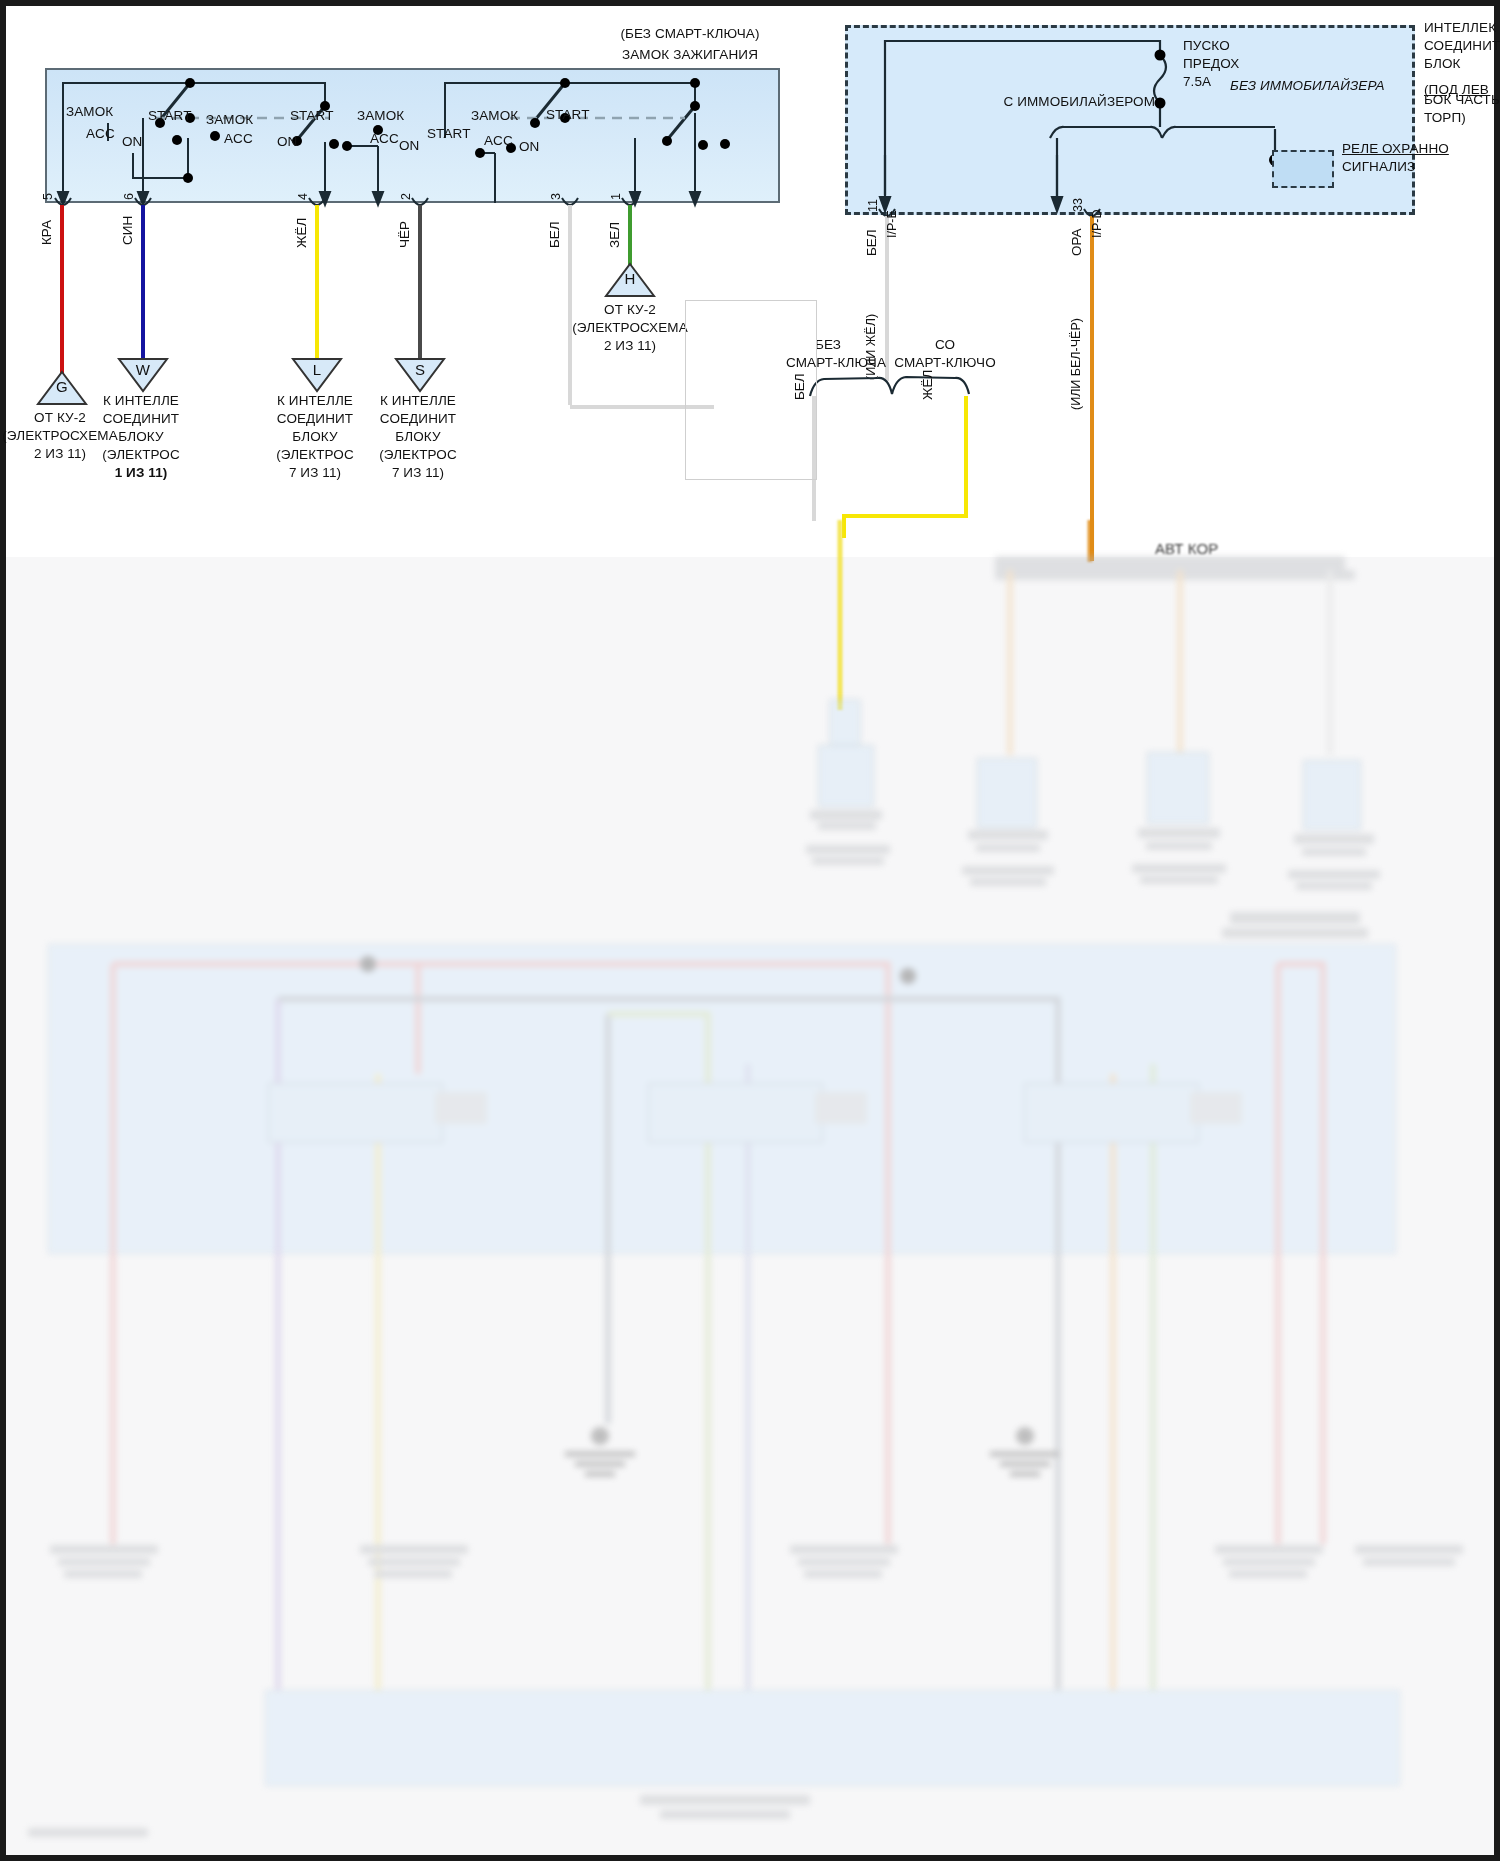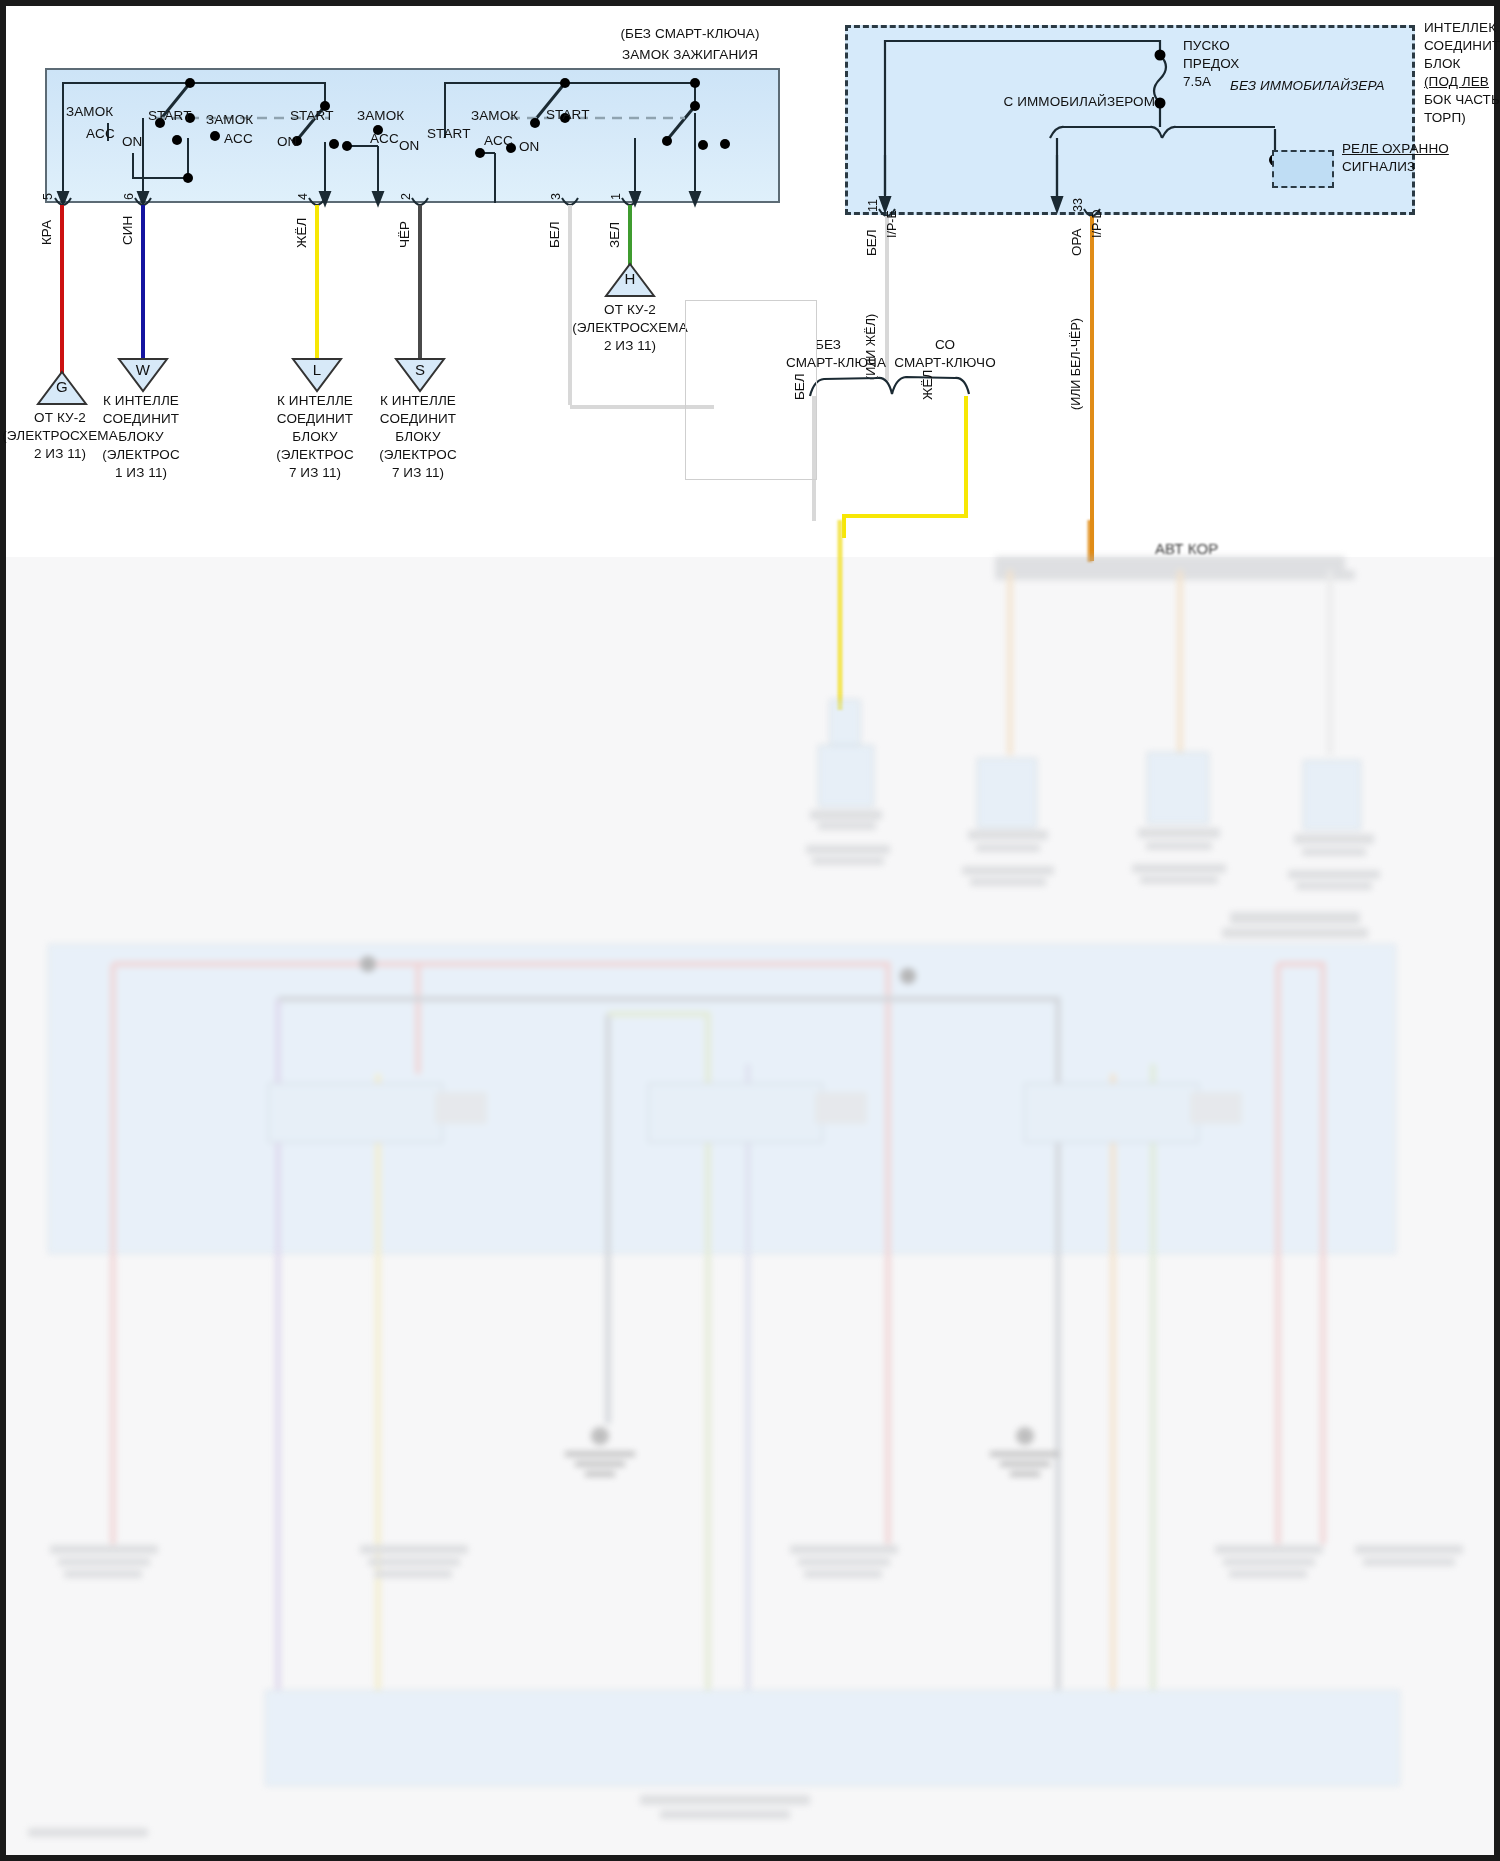--- a/index.html
+++ b/index.html
@@ -209,21 +209,21 @@
   <div class="vert sm" style="left:123px; top:200px;">6</div>
   <div class="vert" style="left:121px; top:245px;">СИН</div>
   <svg style="position:absolute;left:117px;top:357px;" width="52" height="36">
     <polygon points="2,2 50,2 26,34" fill="#d7e9f8" stroke="#333" stroke-width="2"></polygon>
   </svg>
   <div class="lbl c" style="left:143px; top:361px; font-size:15px;">W</div>
   <div class="lbl c" style="left:141px; top:393px;">К ИНТЕЛЛЕ</div>
   <div class="lbl c" style="left:141px; top:411px;">СОЕДИНИТ</div>
   <div class="lbl c" style="left:141px; top:429px;">БЛОКУ</div>
   <div class="lbl c" style="left:141px; top:447px;">(ЭЛЕКТРОС</div>
-  <div class="lbl c" style="left:141px; top:465px;">1 ИЗ 11)</div>
+  <div class="lbl c" style="left:141px; top:465px;font-weight:bold;">1 ИЗ 11)</div>
 
   <svg style="position:absolute;left:302px;top:196px;" width="30" height="22">
     <path d="M 7 2 q 8 14 16 0" stroke="#1b2a33" stroke-width="2" fill="none"></path>
   </svg>
   <div class="wire" style="left:315px; top:205px; width:4px; height:160px; background:#f7e705;"></div>
   <div class="vert sm" style="left:297px; top:200px;">4</div>
   <div class="vert" style="left:295px; top:248px;">ЖЁЛ</div>
   <svg style="position:absolute;left:291px;top:357px;" width="52" height="36">
     <polygon points="2,2 50,2 26,34" fill="#d7e9f8" stroke="#333" stroke-width="2"></polygon>
   </svg>
@@ -315,21 +315,21 @@
   <div class="lbl r" style="left:1155px; top:94px;">С ИММОБИЛАЙЗЕРОМ</div>
   <div class="lbl" style="left:1230px; top:78px;font-style:italic;">БЕЗ ИММОБИЛАЙЗЕРА</div>
 
   <div class="relaybox" style="left:1272px; top:150px; width:62px; height:38px;"></div>
   <div class="lbl" style="left:1342px; top:141px;text-decoration:underline;">РЕЛЕ ОХРАННО</div>
   <div class="lbl" style="left:1342px; top:159px;">СИГНАЛИЗ</div>
 
   <div class="lbl" style="left:1424px; top:20px;">ИНТЕЛЛЕК</div>
   <div class="lbl" style="left:1424px; top:38px;">СОЕДИНИТ</div>
   <div class="lbl" style="left:1424px; top:56px;">БЛОК</div>
-  <div class="lbl" style="left:1424px; top:74px;text-decoration:underline;">(ПОД ЛЕВ</div>
+  <div class="lbl" style="left:1424px; top:82px;text-decoration:underline;">(ПОД ЛЕВ</div>
   <div class="lbl" style="left:1424px; top:92px;">БОК ЧАСТЬЮ</div>
   <div class="lbl" style="left:1424px; top:110px;">ТОРП)</div>
 
   <svg style="position:absolute;left:872px;top:207px;" width="30" height="22">
     <path d="M 7 2 q 8 14 16 0" stroke="#1b2a33" stroke-width="2" fill="none"></path>
   </svg>
   <div class="wire" style="left:885px; top:216px; width:4px; height:165px; background:#d8d8d8;"></div>
   <div class="vert sm" style="left:867px; top:212px;">11</div>
   <div class="vert sm" style="left:886px; top:238px;">I/P-E</div>
   <div class="vert" style="left:865px; top:256px;">БЕЛ</div>

